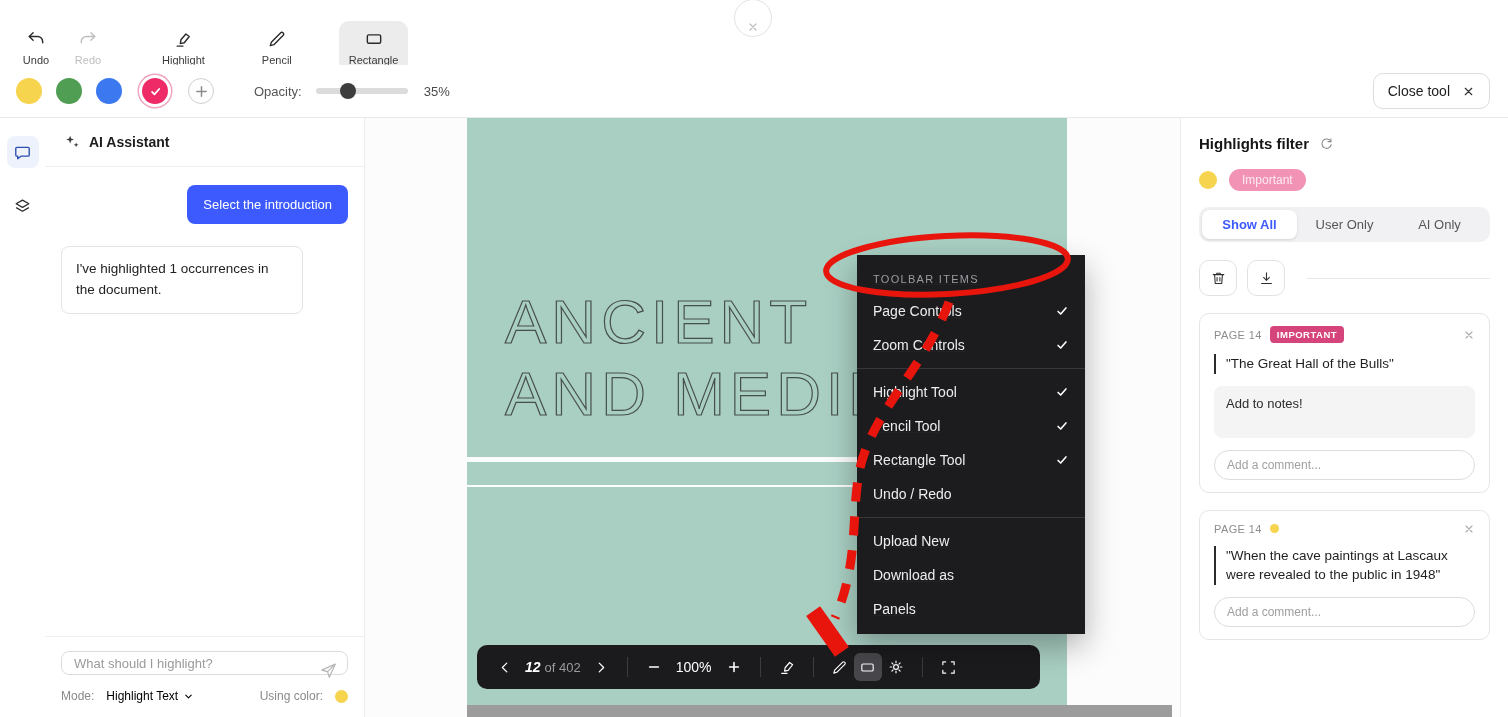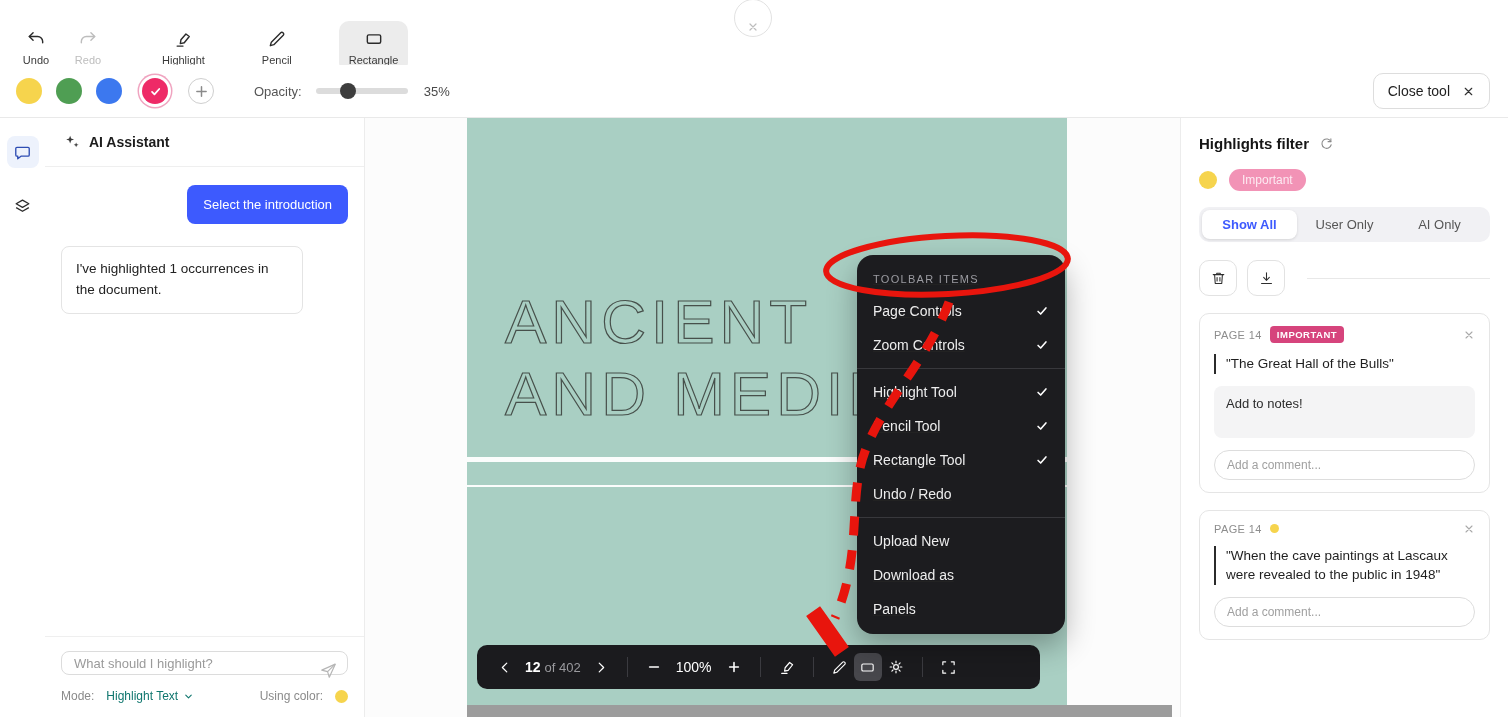--- a/index.html
+++ b/index.html
@@ -62,21 +62,21 @@
   .ai-message { margin-top:22px; width:242px; border:1px solid #e4e4e4; border-radius:8px; padding:12px 14px;
                 font-size:13.5px; line-height:1.55; color:#222; background:#fff; }
   .ai-footer { position:absolute; left:0; right:0; bottom:0; border-top:1px solid #efefef; padding:14px 16px 14px; background:#fff; }
   .ai-input-wrap { position:relative; }
   .ai-input-wrap input { width:100%; height:24px; border:1px solid #dcdcdc; border-radius:8px; padding:0 36px 0 12px;
                          font-size:13px; color:#333; outline:none; font-family:inherit; background:#fff; }
   .ai-input-wrap input::placeholder { color:#9a9a9a; }
   .send { position:absolute; right:10px; top:10px; color:#b5b5b5; cursor:pointer; }
   .mode-row { display:flex; align-items:center; margin-top:14px; font-size:12px; gap:12px; }
   .muted { color:#8a8a8a; }
-  .mode-select { display:flex; align-items:center; gap:5px; color:#0f766e; cursor:pointer; font-size:12px; }
+  .mode-select { display:flex; align-items:center; gap:5px; color:#000000; cursor:pointer; font-size:12px; }
   .color-dot { width:13px; height:13px; border-radius:50%; background:var(--swatch-yellow,#f6d44d); display:inline-block; }
 
   
   .doc-area { flex:1; position:relative; background:#fcfcfc; overflow:hidden; }
   .page { position:absolute; left:102px; top:0; width:600px; height:587px; background:var(--page-teal,#a9cfc3); }
   .page-title { position:absolute; top:168px; left:38px; font-size:62px; letter-spacing:5px;
                 line-height:72px; font-weight:200; color:#47504b; white-space:nowrap; }
   @supports (-webkit-text-stroke: 1px black) {
     .page-title { -webkit-text-stroke:1.2px #47504b; color:transparent; font-weight:400; }
   }
@@ -85,27 +85,27 @@
   .page-line.thin  { top:367px; height:2px; }
   .viewer-strip { position:absolute; left:102px; right:8px; bottom:0; height:12px; background:#9c9c9c; }
 
   
   .doc-toolbar { position:absolute; left:112px; top:527px; width:563px; height:44px; background:#1b1b1e;
                  border-radius:10px; display:flex; align-items:center; padding:0 14px; color:#fff; z-index:2; }
   .dt-btn { width:28px; height:28px; display:flex; align-items:center; justify-content:center; cursor:pointer;
             color:#fff; border-radius:6px; }
   .dt-btn.active-tool { background:#47474c; }
   .dt-text { font-size:14px; color:#fff; }
-  .dt-page { font-weight:bold; margin:0 4px 0 6px; }
+  .dt-page { font-weight:bold; margin:0 4px 0 6px;font-style:italic; }
   .dt-of { font-size:13px; color:#9a9a9e; margin-right:6px; }
   .dt-zoom { margin:0 8px; }
   .dt-sep { width:1px; height:20px; background:#3b3b40; margin:0 12px; }
 
   
-  .menu { position:absolute; left:492px; top:137px; width:208px; background:var(--menu-bg,#1c1c1f); border-radius:16px;
+  .menu { position:absolute; left:492px; top:137px; width:228px; background:var(--menu-bg,#1c1c1f); border-radius:0;
           padding:6px 0 8px; z-index:3; box-shadow:0 12px 30px rgba(0,0,0,.3);text-decoration:underline; }
   .menu-header { font-size:11px; letter-spacing:1.3px; color:#9b9ba1; padding:12px 16px 9px; }
   .menu-item { display:flex; align-items:center; justify-content:space-between; padding:9px 16px;
                font-size:14px; color:#ededed; cursor:pointer; }
   .mcheck { color:#fff; display:flex; }
   .menu-sep { height:1px; background:#38383c; margin:6px 0; }
 
   
   .annotation { position:absolute; left:0; top:0; z-index:4; pointer-events:none; }
 

